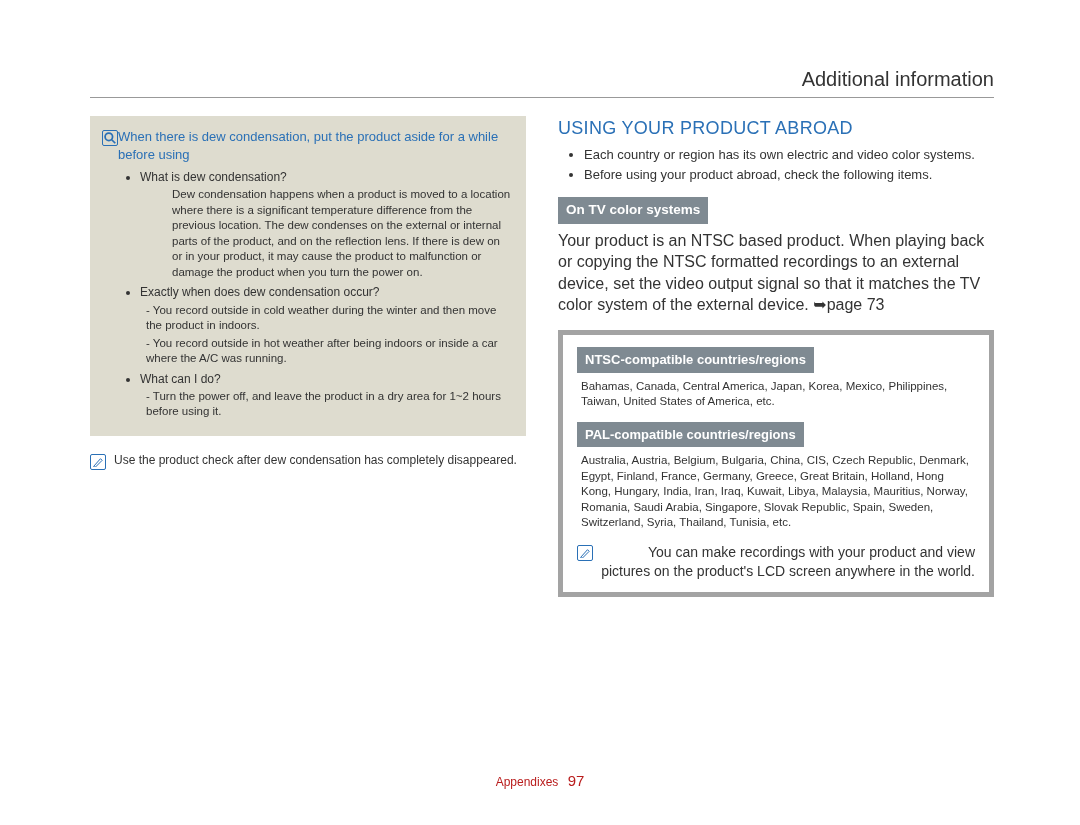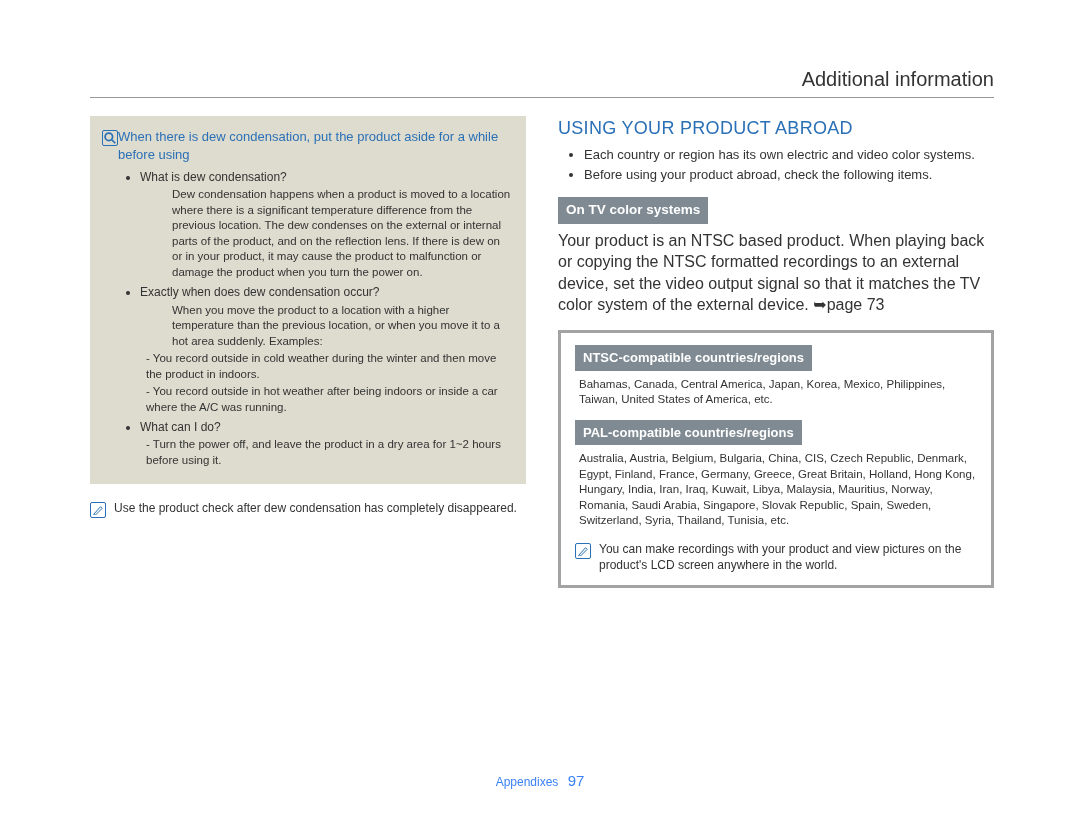--- a/index.html
+++ b/index.html
@@ -124,42 +124,43 @@
     font-weight: 700;
     padding: 4px 8px;
     margin-bottom: 6px;
   }
   .body-p {
     font-size: 16px;
     margin-bottom: 14px;
   }
 
   .outline-box {
-    border: 3px solid #a3a3a3;
+    border: 5px solid #a3a3a3;
     padding: 12px 14px;
   }
   .outline-box .tag-label { font-size: 13px; }
   .small-list {
     font-size: 11.5px;
     color: #333;
     margin: 0 0 12px 0;
     padding-left: 4px;
   }
   .outline-box .note-row {
-    font-size: 12px;
+    font-size: 14px;
     margin-top: 6px;
+    text-align: right;
   }
 
   .footer {
     position: absolute;
     bottom: 34px;
     left: 0; right: 0;
     text-align: center;
     font-size: 12px;
-    color: #3b82f6;
+    color: #b91c1c;
   }
   .footer .pg { font-size: 15px; margin-left: 6px; }
 </style>
 </head>
 <body>
 
 <h1 class="page-title">Additional information</h1>
 <hr class="hr">
 
 <div class="columns">
@@ -176,21 +177,20 @@
         <span class="info-head-text">When there is dew condensation, put the product aside for a while before using</span>
       </div>
       <div class="info-body">
         <ul>
           <li>
             <span class="q">What is dew condensation?</span>
             <div class="ans">Dew condensation happens when a product is moved to a location where there is a significant temperature difference from the previous location. The dew condenses on the external or internal parts of the product, and on the reflection lens. If there is dew on or in your product, it may cause the product to malfunction or damage the product when you turn the power on.</div>
           </li>
           <li>
             <span class="q">Exactly when does dew condensation occur?</span>
-            <div class="ans">When you move the product to a location with a higher temperature than the previous location, or when you move it to a hot area suddenly. Examples:</div>
             <ul class="sublist">
               <li>You record outside in cold weather during the winter and then move the product in indoors.</li>
               <li>You record outside in hot weather after being indoors or inside a car where the A/C was running.</li>
             </ul>
           </li>
           <li>
             <span class="q">What can I do?</span>
             <ul class="sublist">
               <li>Turn the power off, and leave the product in a dry area for 1~2 hours before using it.</li>
             </ul>

